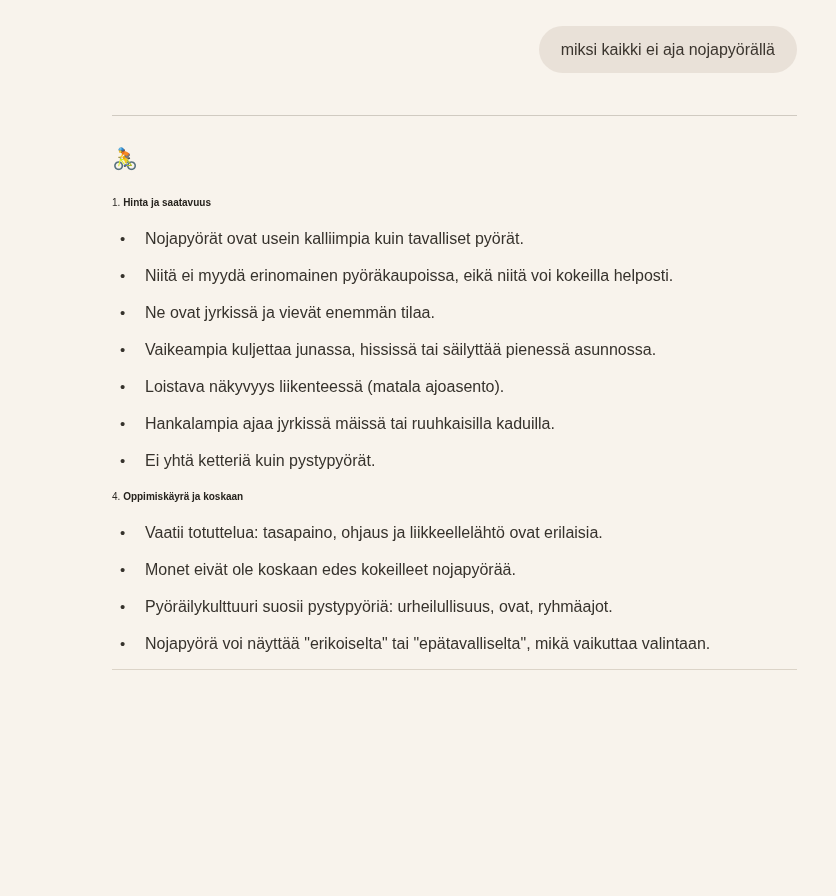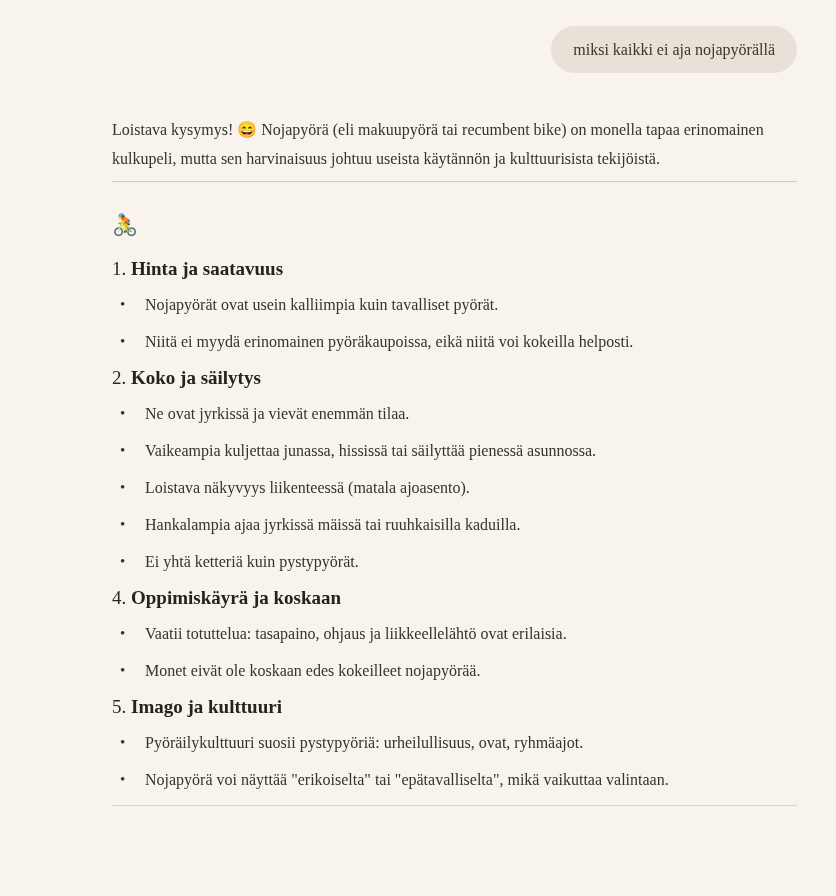--- a/index.html
+++ b/index.html
@@ -13,21 +13,20 @@
   body {
     background: #f8f3ec;
     font-family: "Liberation Sans", "DejaVu Sans", sans-serif;
     color: #36322c;
   }
 
   .chat-column {
     width: 836px;
     height: 896px;
     padding: 26px 39px 30px 112px;
-    font-family: Liberation Serif, serif;
   }
 
   
   .user-row {
     display: flex;
     justify-content: flex-end;
   }
   .user-bubble {
     background: #e9e1d8;
     border-radius: 24px;
@@ -67,21 +66,21 @@
     align-items: center;
     gap: 11px;
   }
   .main-heading .emoji {
     font-weight: 400;
     font-size: 21px;
   }
 
   .section-title {
     margin-top: 16px;
-    font-size: 19px;
+    font-size: 10px;
     line-height: 19px;
     font-weight: 400;
     color: #2c2925;
   }
   .section:first-of-type .section-title { margin-top: 21px; }
   .section-title b { font-weight: 700; color: #26231e; }
 
   ul.bullets {
     list-style: none;
   }
@@ -106,21 +105,20 @@
 <div class="chat-column">
 
   <div class="user-row">
     <div class="user-bubble">
       <span>miksi kaikki ei aja nojapyörällä</span>
     </div>
   </div>
 
   <div class="assistant-message">
 
-    <p class="intro">Loistava kysymys! 😄 Nojapyörä (eli makuupyörä tai recumbent bike) on monella tapaa erinomainen kulkupeli, mutta sen harvinaisuus johtuu useista käytännön ja kulttuurisista tekijöistä.</p>
 
     <hr class="divider top-divider">
 
     <h2 class="main-heading">
       <span class="emoji">🚴</span>
     </h2>
 
     <div class="section">
       <h3 class="section-title"><span>1.</span> <b>Hinta ja saatavuus</b></h3>
       <ul class="bullets">
@@ -129,21 +127,20 @@
           <span class="bullet-text">Nojapyörät ovat usein kalliimpia kuin tavalliset pyörät.</span>
         </li>
         <li class="bullet-item">
           <span class="bullet-marker">•</span>
           <span class="bullet-text">Niitä ei myydä erinomainen pyöräkaupoissa, eikä niitä voi kokeilla helposti.</span>
         </li>
       </ul>
     </div>
 
     <div class="section">
-      <h3 class="section-title"><span>2.</span> <b>Koko ja säilytys</b></h3>
       <ul class="bullets">
         <li class="bullet-item">
           <span class="bullet-marker">•</span>
           <span class="bullet-text">Ne ovat jyrkissä ja vievät enemmän tilaa.</span>
         </li>
         <li class="bullet-item">
           <span class="bullet-marker">•</span>
           <span class="bullet-text">Vaikeampia kuljettaa junassa, hississä tai säilyttää pienessä asunnossa.</span>
         </li>
       </ul>
@@ -174,21 +171,20 @@
           <span class="bullet-text">Vaatii totuttelua: tasapaino, ohjaus ja liikkeellelähtö ovat erilaisia.</span>
         </li>
         <li class="bullet-item">
           <span class="bullet-marker">•</span>
           <span class="bullet-text">Monet eivät ole koskaan edes kokeilleet nojapyörää.</span>
         </li>
       </ul>
     </div>
 
     <div class="section">
-      <h3 class="section-title"><span>5.</span> <b>Imago ja kulttuuri</b></h3>
       <ul class="bullets">
         <li class="bullet-item">
           <span class="bullet-marker">•</span>
           <span class="bullet-text">Pyöräilykulttuuri suosii pystypyöriä: urheilullisuus, ovat, ryhmäajot.</span>
         </li>
         <li class="bullet-item">
           <span class="bullet-marker">•</span>
           <span class="bullet-text">Nojapyörä voi näyttää "erikoiselta" tai "epätavalliselta", mikä vaikuttaa valintaan.</span>
         </li>
       </ul>

